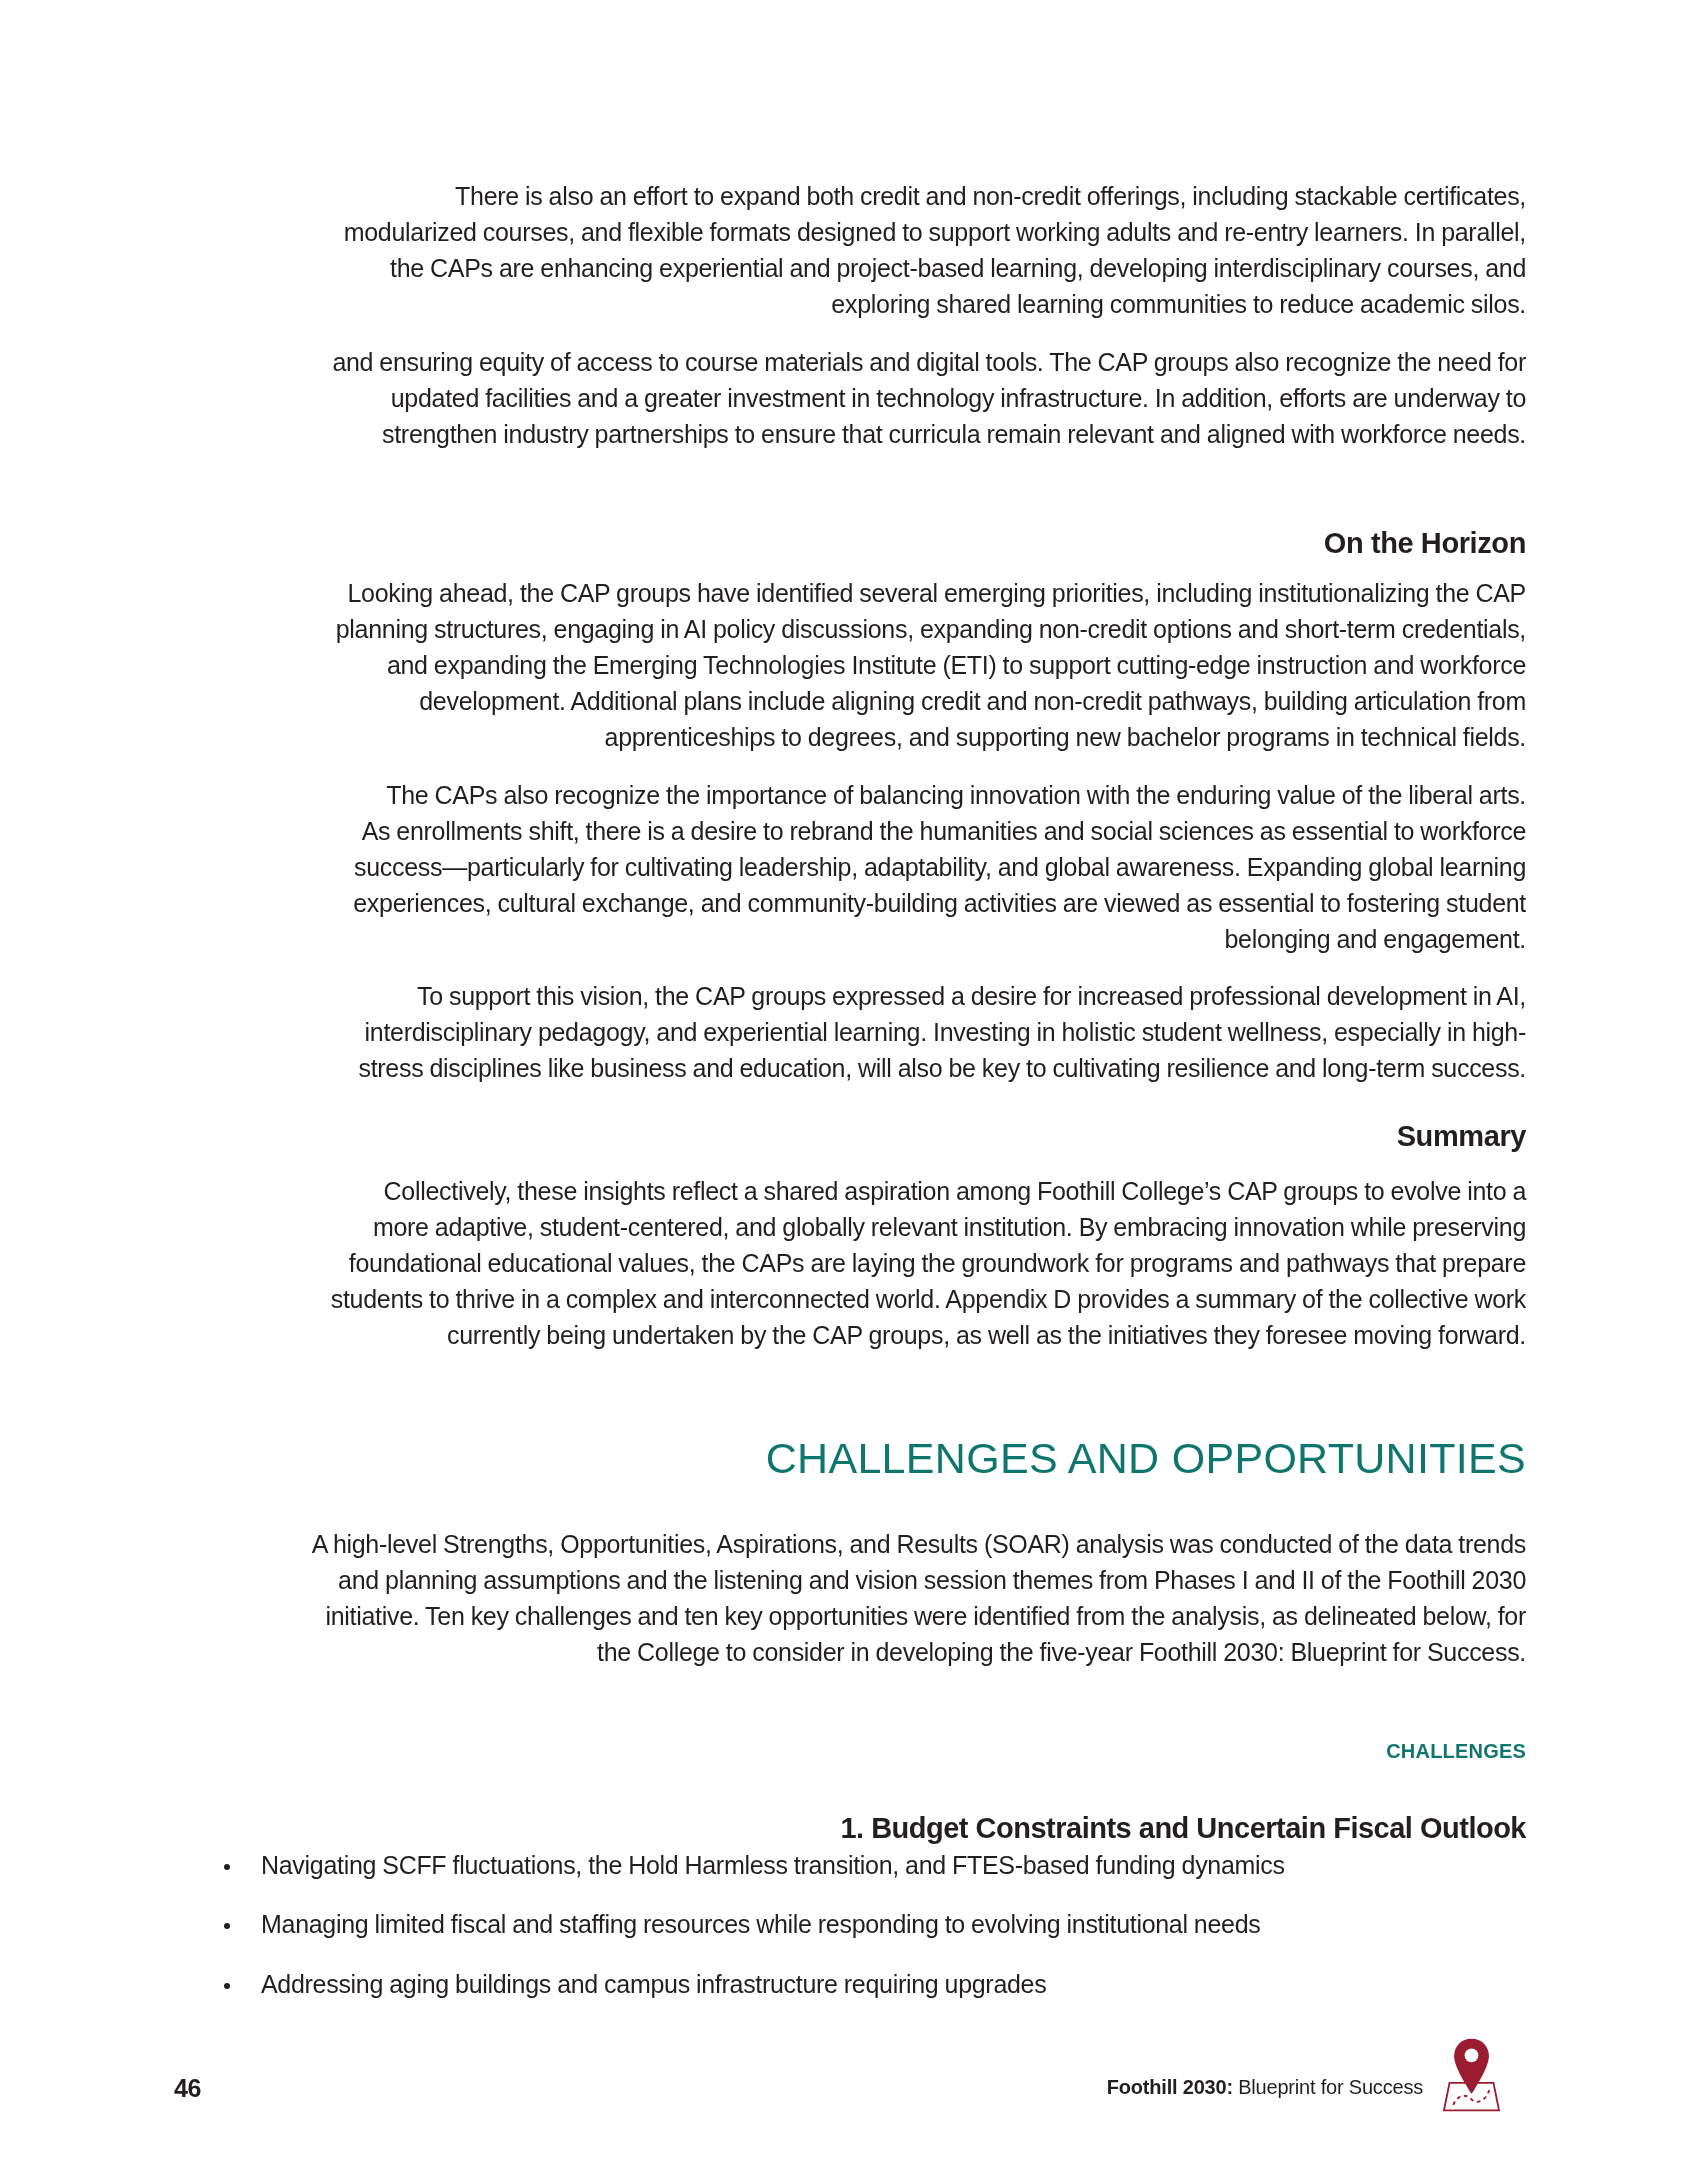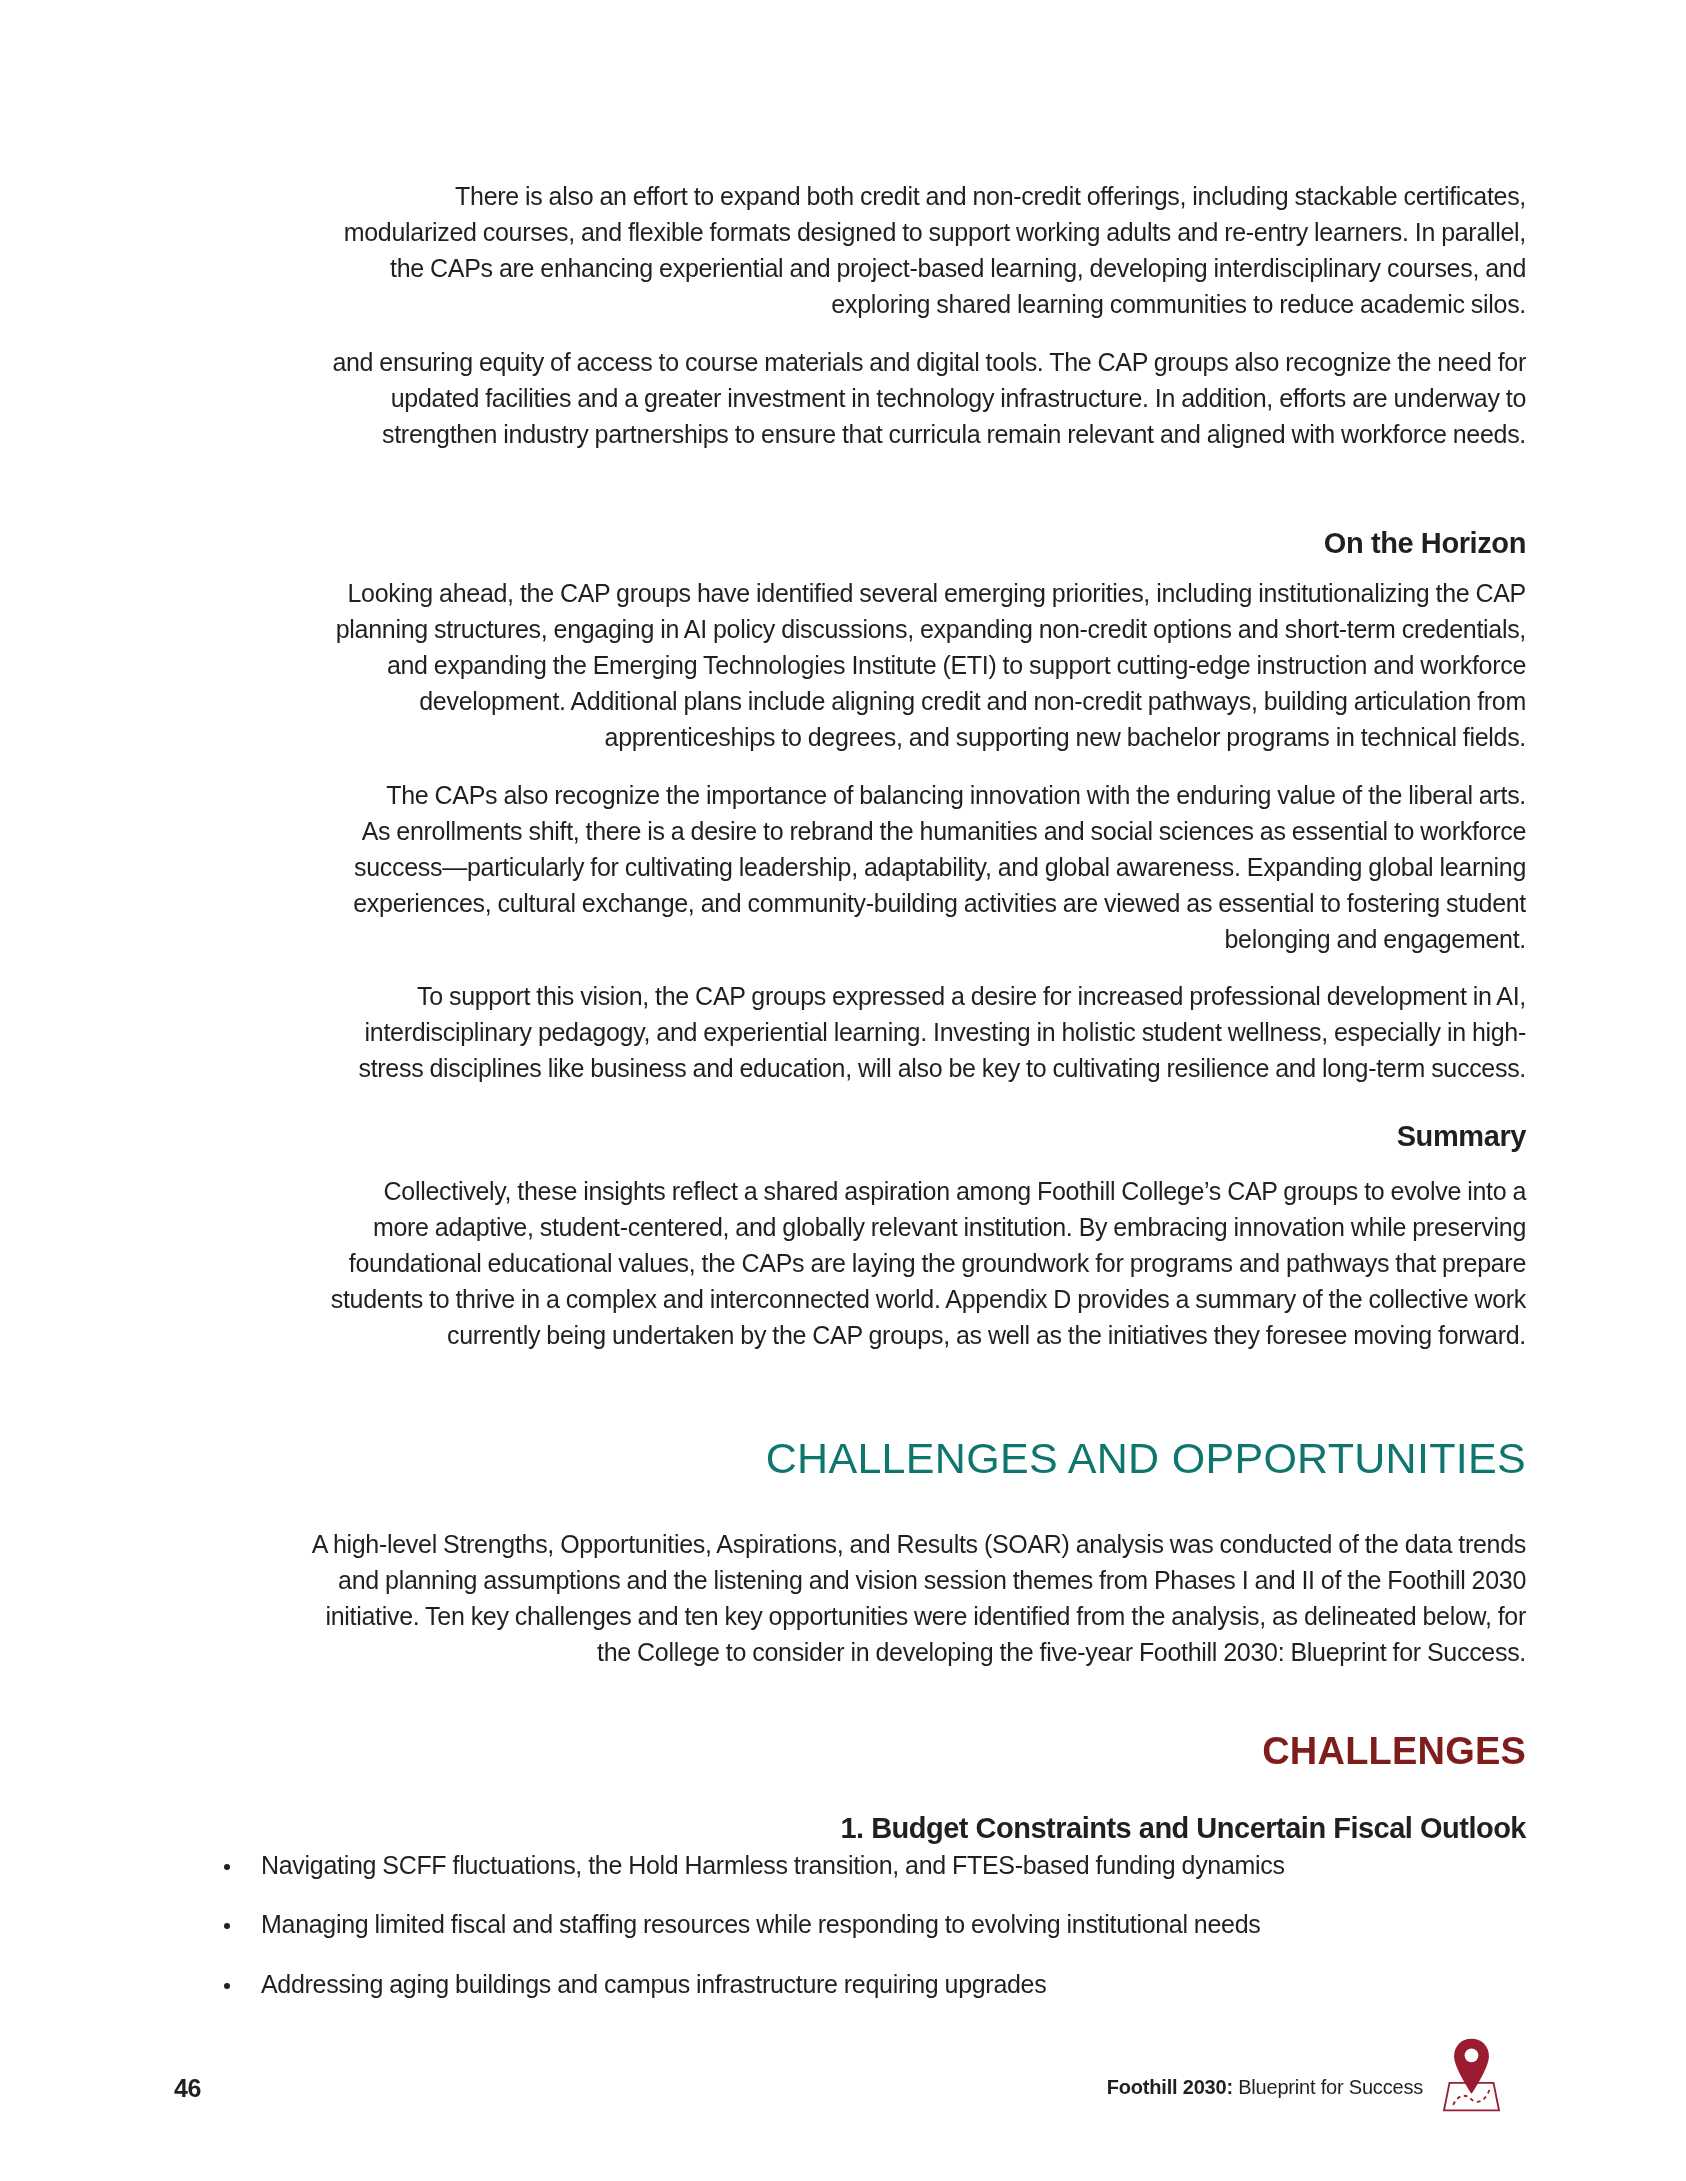--- a/index.html
+++ b/index.html
@@ -16,21 +16,21 @@
   .para .ln { display: block; white-space: nowrap; }
   .subhead {
     font-size: 29px; font-weight: bold; letter-spacing: -0.4px; line-height: 35px;
     white-space: nowrap;
   }
   .h1 {
     font-size: 43px; font-weight: normal; color: #0f766e; letter-spacing: 0.3px;
     line-height: 50px; white-space: nowrap;
   }
   .h2 {
-    font-size: 38px; color: #7f1d1d; letter-spacing: 0.2px; line-height: 37px;
+    font-size: 20px; color: #0f766e; letter-spacing: 0.2px; line-height: 37px;
     white-space: nowrap;
   }
   .h3 {
     font-size: 29px; font-weight: bold; letter-spacing: -0.5px; line-height: 35px;
     white-space: nowrap;
   }
   .bullets { position: absolute; left: 220px; margin: 0; padding: 0; list-style: none; }
   .bullet-item {
     position: absolute; left: 0; white-space: nowrap;
     font-size: 25px; line-height: 35px; letter-spacing: -0.3px; word-spacing: -0.5px;

